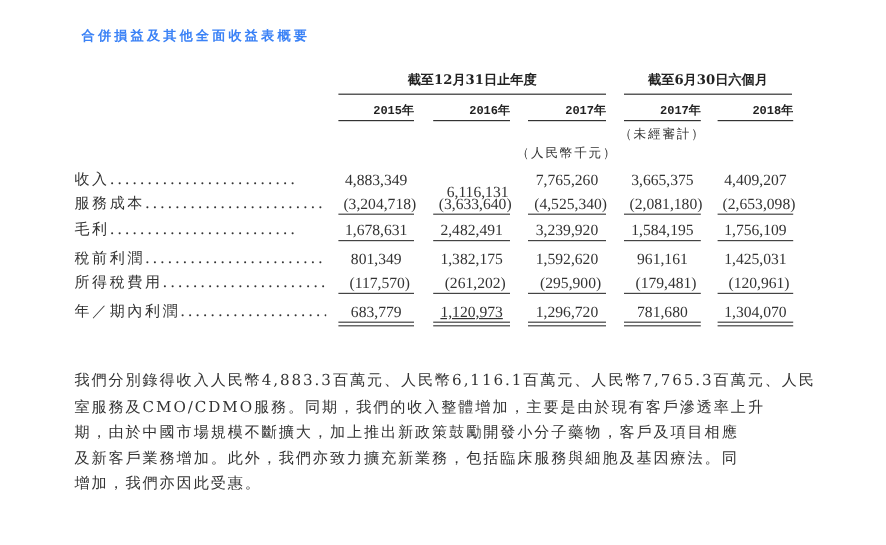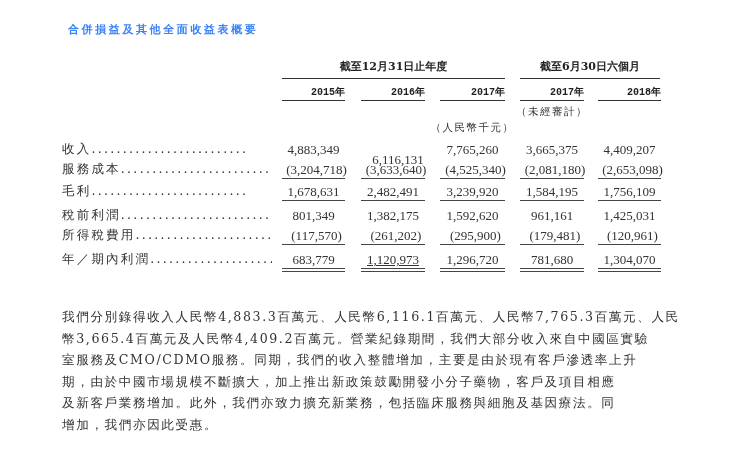--- a/index.html
+++ b/index.html
@@ -98,18 +98,17 @@
     <div class="abs num" style="left: 440px; width: 65px; top: 252px;">1,296,720</div>
     <div class="dul" style="left: 440px; width: 65px; top: 268px;"></div>
     <div class="abs num" style="left: 520px; width: 64px; top: 252px;">781,680</div>
     <div class="dul" style="left: 520px; width: 64px; top: 268px;"></div>
     <div class="abs num" style="left: 598px; width: 63px; top: 252px;">1,304,070</div>
     <div class="dul" style="left: 598px; width: 63px; top: 268px;"></div>
   </div>
 
 <div class="abs para">
   <p>我們分別錄得收入人民幣4,883.3百萬元、人民幣6,116.1百萬元、人民幣7,765.3百萬元、人民</p>
-  <p>幣3,665.4百萬元及人民幣4,409.2百萬元。營業紀錄期間，我們大部分收入來自中國區實驗</p>
   <p>室服務及CMO/CDMO服務。同期，我們的收入整體增加，主要是由於現有客戶滲透率上升</p>
   <p>期，由於中國市場規模不斷擴大，加上推出新政策鼓勵開發小分子藥物，客戶及項目相應</p>
   <p>及新客戶業務增加。此外，我們亦致力擴充新業務，包括臨床服務與細胞及基因療法。同</p>
   <p>增加，我們亦因此受惠。</p>
 </div>
 
 </body></html>

